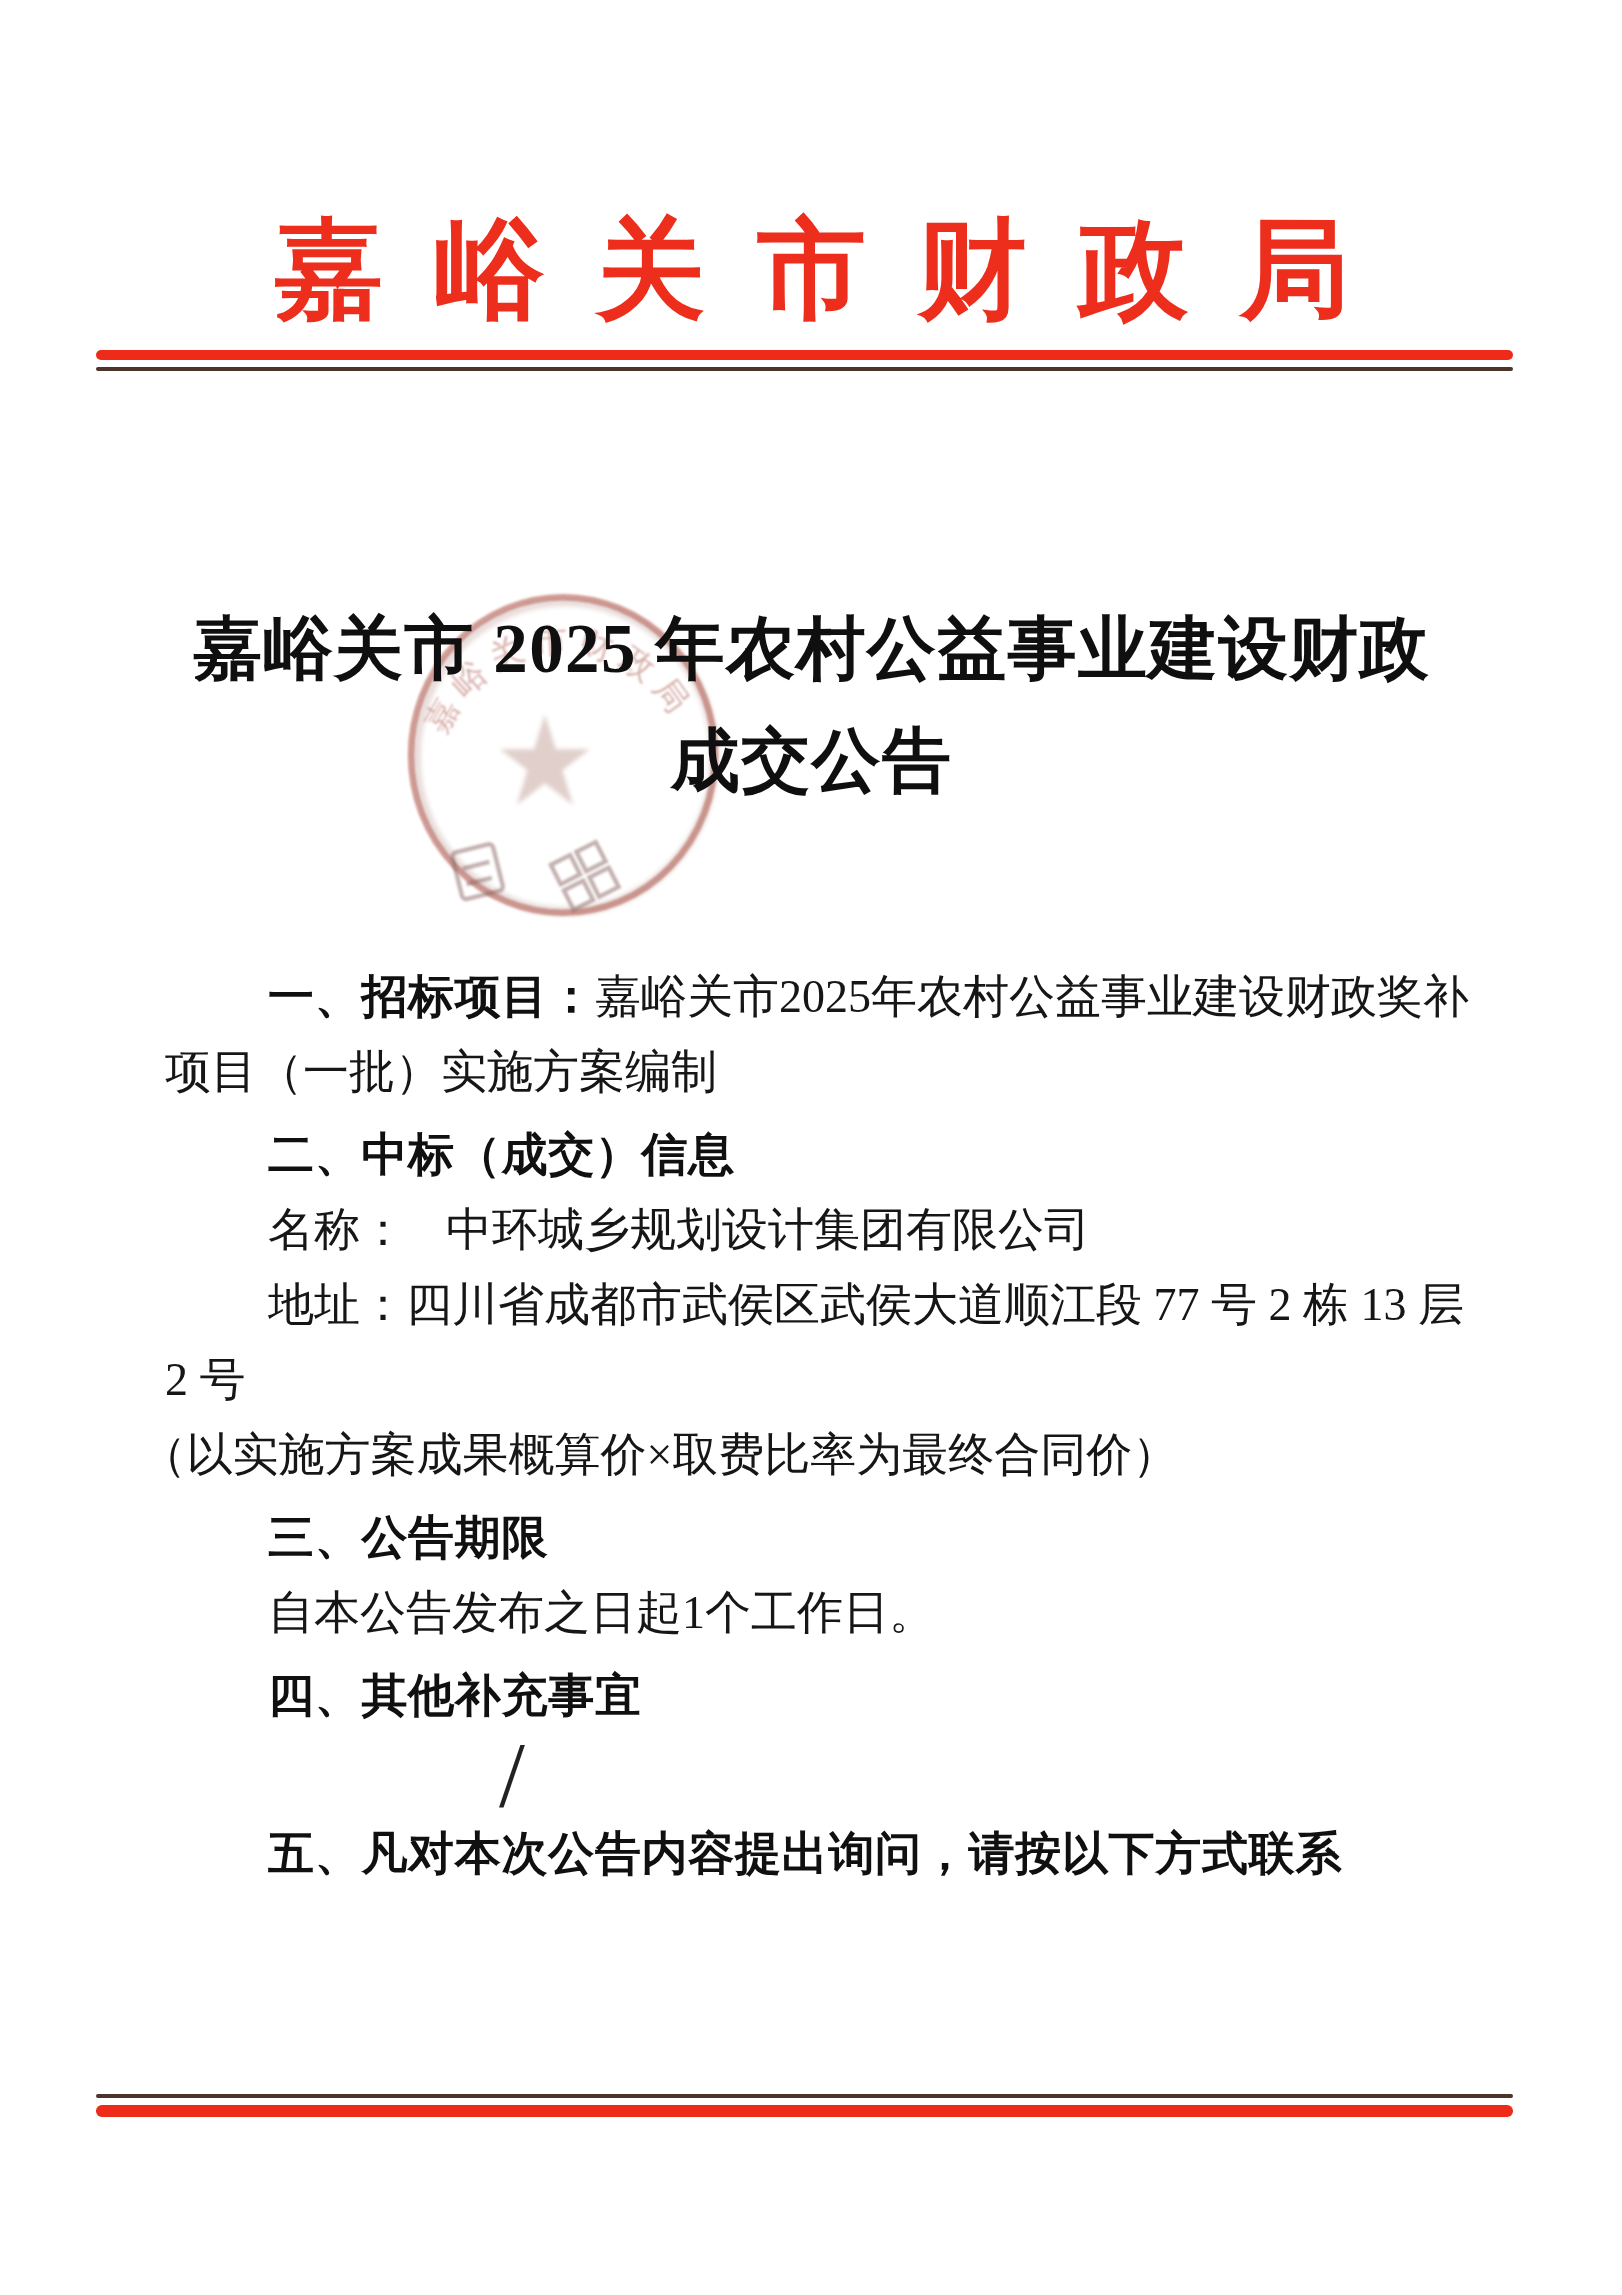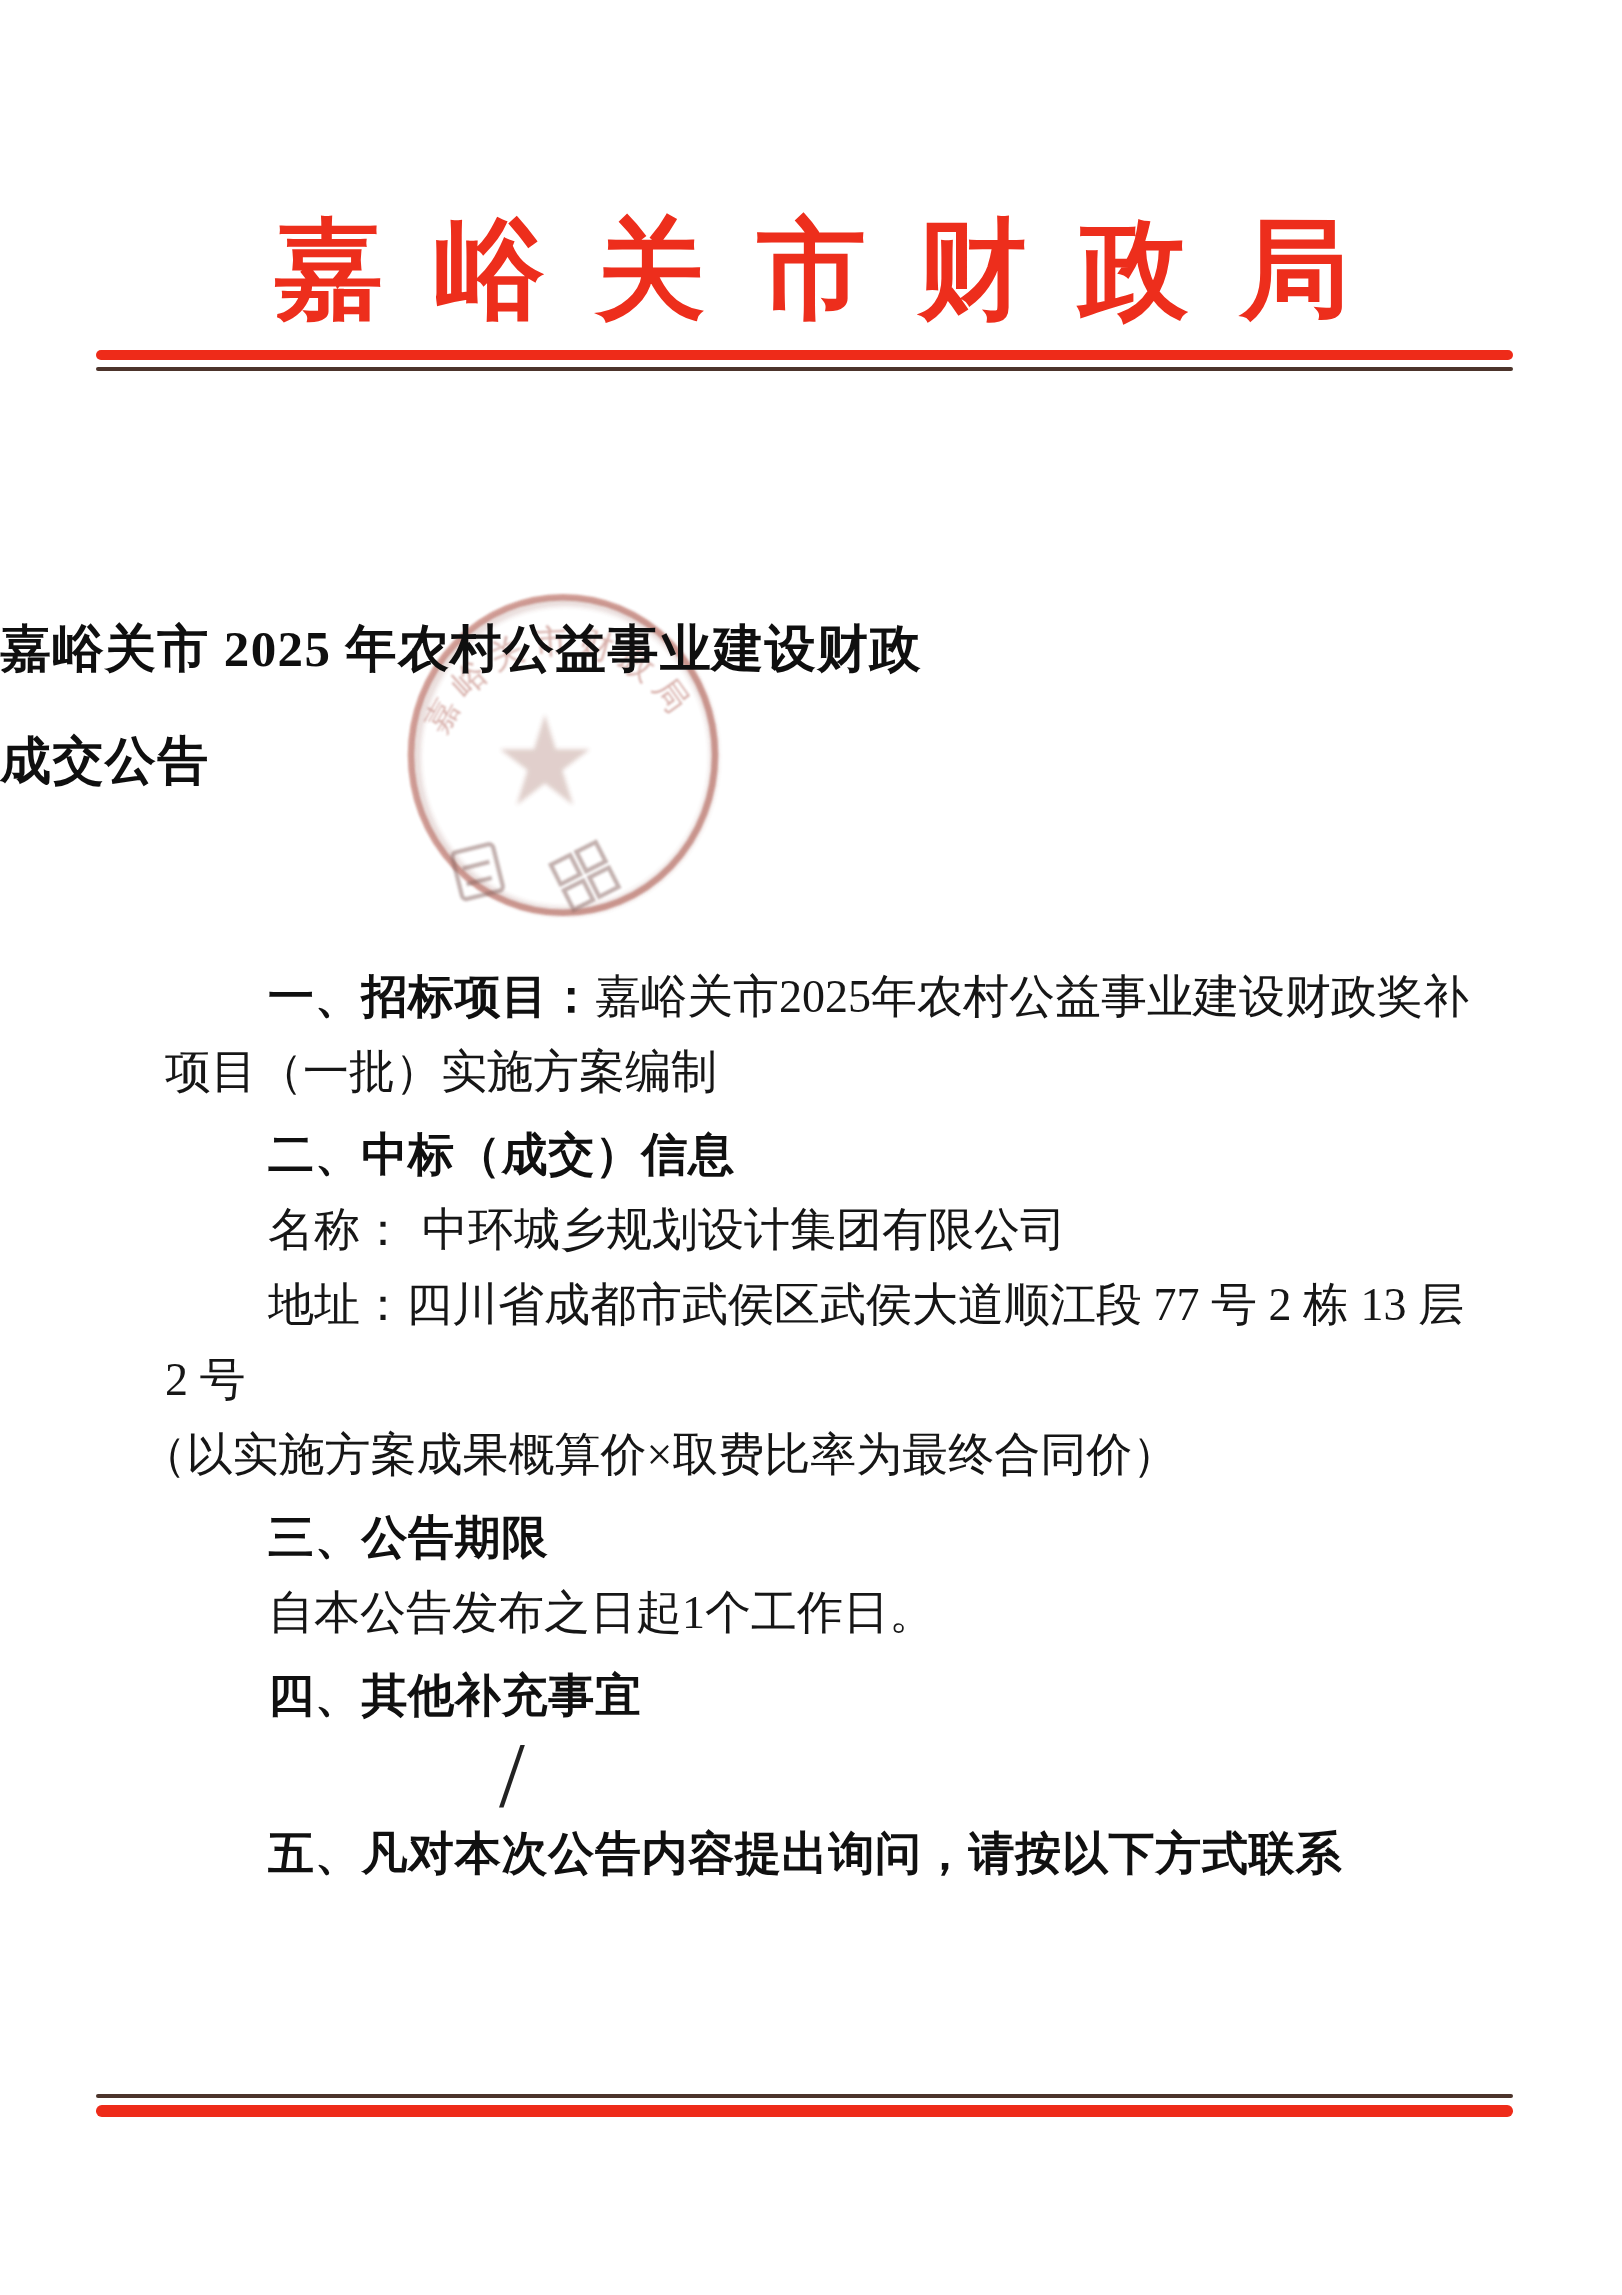--- a/index.html
+++ b/index.html
@@ -36,24 +36,24 @@
   .rule-top-dark  { top: 367px;  height: 3.6px;  border-radius: 2.2px; }
   .rule-bot-dark  { top: 2094px; height: 3.6px;  border-radius: 2.2px; }
   .rule-bot-red   { top: 2105px; height: 12.3px; border-radius: 5.8px; }
 
   
   .title {
     position: absolute;
     top: 593px;
     left: 0;
     width: 100%;
-    text-align: left;
+    text-align: center;
     font-family: "Liberation Serif", "DejaVu Serif", serif;
     font-weight: 700;
-    font-size: 51px;
+    font-size: 69px;
     line-height: 112px;
     color: #0f0f0f;
     letter-spacing: 1.4px;
   }
   .t-line { white-space: nowrap; }
 
   
   .stamp {
     position: absolute;
     left: 400px;
@@ -79,21 +79,21 @@
   .line { margin: 0; height: 75px; white-space: nowrap; }
   .indent { padding-left: 103px; }
   .hang { margin-left: -24.6px; }
   .h {
     font-family: "Liberation Sans", "DejaVu Sans", sans-serif;
     font-weight: 700;
     letter-spacing: 0.7px;
     color: #101010;
     margin-top: 8px;
   }
-  .gap { margin-left: 16px; }
+  .gap { margin-left: 40px; }
   .slash-line { padding-left: 334px; }
   .slash {
     display: inline-block;
     font-size: 93px;
     line-height: 75px;
     transform: translateY(4.3px);
     color: #222222;
   }
 </style>
 </head>

